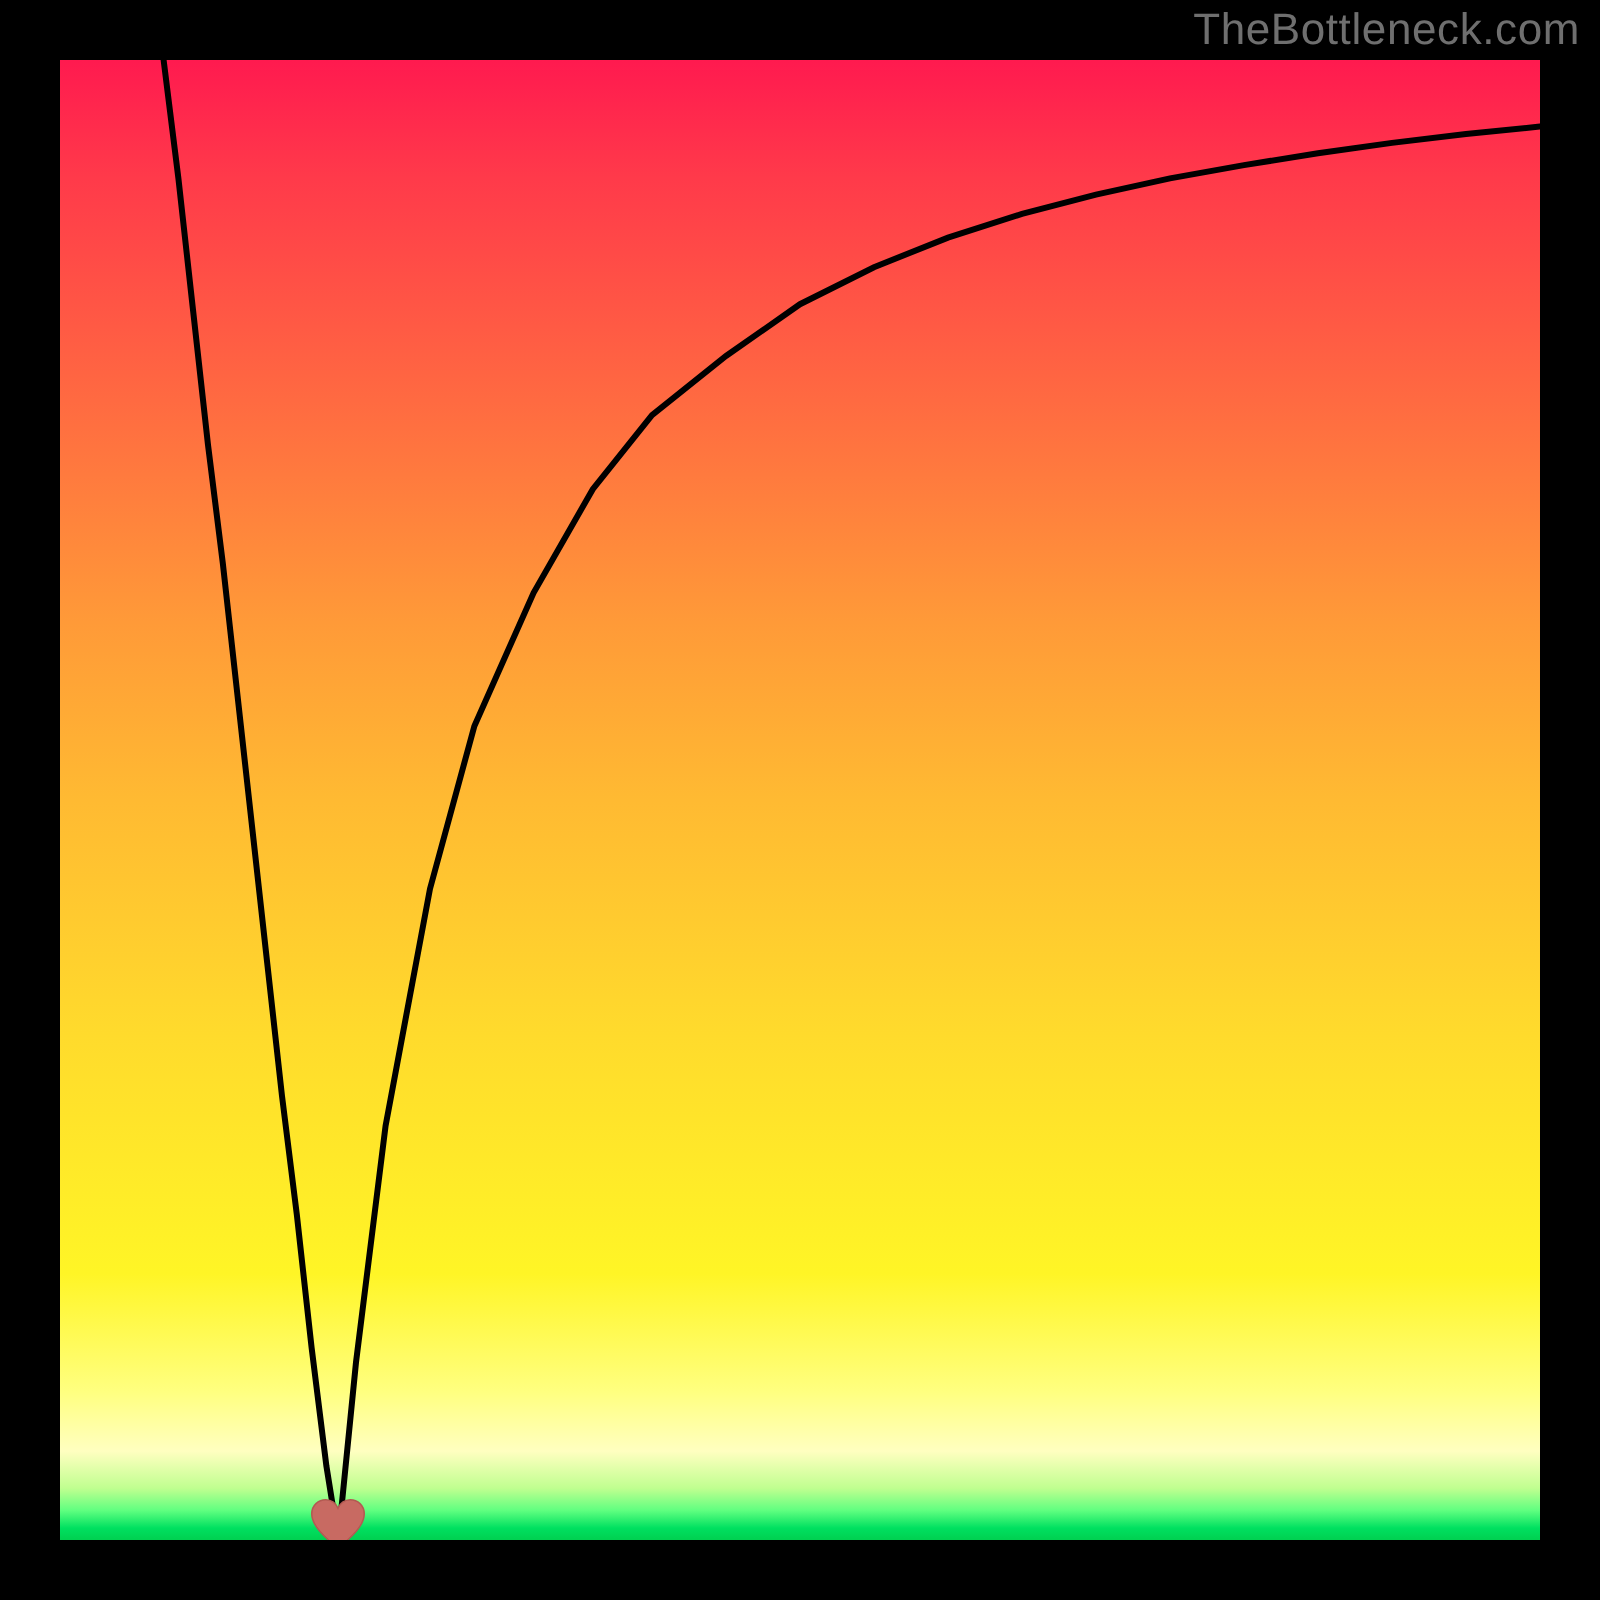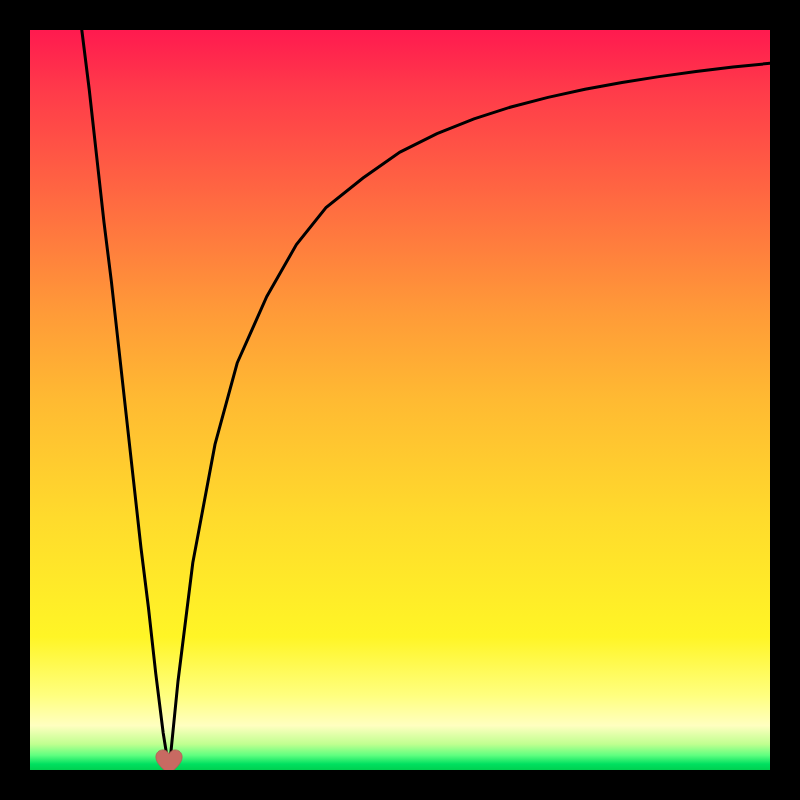--- a/index.html
+++ b/index.html
@@ -85,13 +85,14 @@
     <svg class="curve" viewBox="0 0 740 740" preserveAspectRatio="none">
       <path id="curve-left" d="M 51.80 0.00 L 59.20 59.20 L 66.60 125.80 L 74.00 192.40 L 81.40 251.60 L 88.80 318.20 L 96.20 384.80 L 103.60 451.40 L 111.00 518.00 L 118.40 577.20 L 125.80 643.80 L 133.20 703.00 L 139.12 740.00" fill="none" stroke="#000000" stroke-width="3" stroke-linecap="round"></path>
       <path id="curve-right" d="M 139.12 740.00 L 148.00 651.20 L 162.80 532.80 L 185.00 414.40 L 207.20 333.00 L 236.80 266.40 L 266.40 214.60 L 296.00 177.60 L 333.00 148.00 L 370.00 122.10 L 407.00 103.60 L 444.00 88.80 L 481.00 76.96 L 518.00 67.34 L 555.00 59.20 L 592.00 52.54 L 629.00 46.62 L 666.00 41.44 L 703.00 37.00 L 740.00 33.30" fill="none" stroke="#000000" stroke-width="3" stroke-linecap="round"></path>
     </svg>
 
     <svg id="heart-marker" class="heart" viewBox="0 0 32 32" style="left: 124.12px; top: 718px;">
       <path d="M16 28 C 9 22 2 16 2 9.5 C 2 5 5.5 2 9.5 2 C 12.5 2 15 4 16 6.5 C 17 4 19.5 2 22.5 2 C 26.5 2 30 5 30 9.5 C 30 16 23 22 16 28 Z" fill="#c86a62" stroke="#b35a52" stroke-width="0.8"></path>
     </svg>
   </div>
 
+  <div class="watermark">TheBottleneck.com</div>
 </div>
 
 </body></html>

